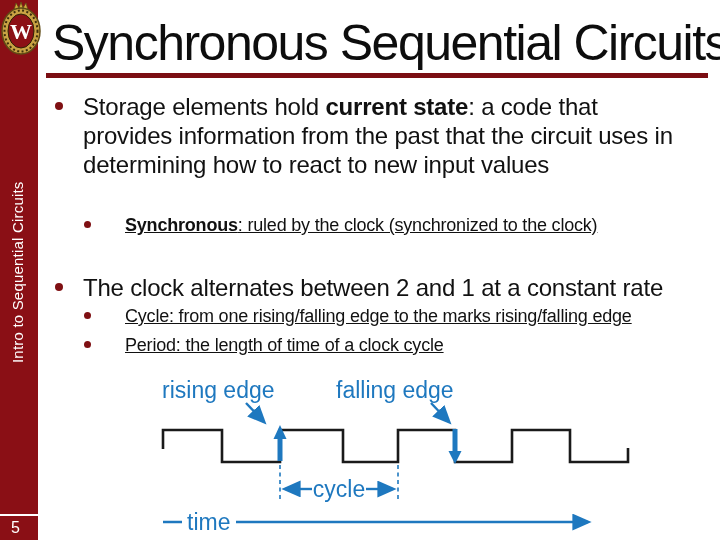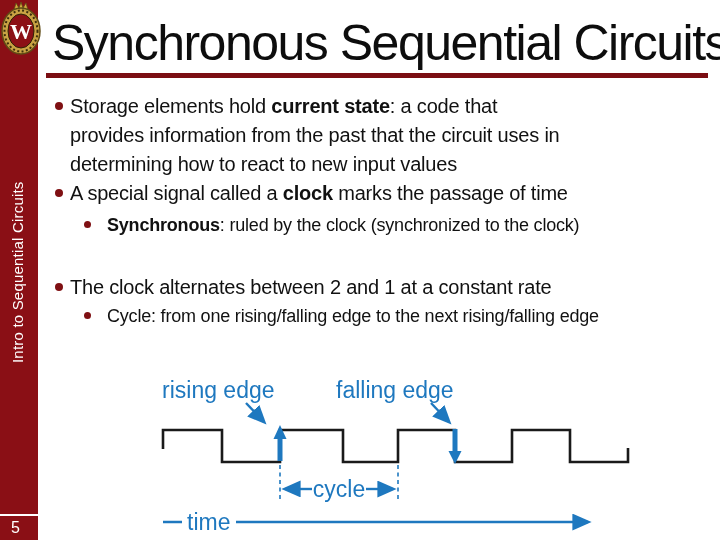--- a/index.html
+++ b/index.html
@@ -21,22 +21,22 @@
   .title{position:absolute;left:52px;top:14px;font-size:50px;font-weight:400;
        color:#0d0d0d;letter-spacing:-1.5px;white-space:nowrap;}
   .rule{position:absolute;left:46px;top:73px;width:662px;height:5px;background:#7b0e13;}
 
   
   .row{position:absolute;left:55px;width:660px;}
   .dot{position:absolute;border-radius:50%;background:#7f1013;}
   .l1 .dot{left:0;top:10px;width:8px;height:8px;}
   .l2 .dot{left:29px;top:9px;width:7px;height:7px;}
   .txt{display:block;color:#111;white-space:pre-line;}
-  .l1 .txt{margin-left:15px;font-size:20px;line-height:29px;letter-spacing:-.2px;}
-  .l2 .txt{margin-left:52px;font-size:18px;line-height:26px;letter-spacing:-.2px;}
+  .l1 .txt{margin-left:28px;font-size:24px;line-height:29px;letter-spacing:-.2px;}
+  .l2 .txt{margin-left:70px;font-size:18px;line-height:26px;letter-spacing:-.2px;text-decoration:underline;}
   .txt .b{font-weight:bold;}
 
   
   .diagram{position:absolute;left:150px;top:372px;}
   .dg-text{fill:#1e78bf;font-size:23px;font-family:"Liberation Sans","DejaVu Sans",sans-serif;}
 </style>
 </head>
 <body>
 
 <div class="canvas">
@@ -55,35 +55,35 @@
 
   <div class="title">Synchronous Sequential Circuits</div>
   <div class="rule"></div>
 
   <div class="row l1" style="top:92px">
       <span class="dot"></span>
       <span class="txt"><span>Storage elements hold </span><span class="b">current state</span><span>: a code that
 provides information from the past that the circuit uses in
 determining how to react to new input values</span></span>
     </div>
-  <div class="row l1" style="top:179px">
-      <span class="dot"></span>
-      <span class="txt"><span>A special signal called a </span><span class="b">clock</span><span> marks the passage of time</span></span>
-    </div>
   <div class="row l2" style="top:212px">
       <span class="dot"></span>
       <span class="txt"><span class="b">Synchronous</span><span>: ruled by the clock (synchronized to the clock)</span></span>
     </div>
   <div class="row l1" style="top:273px">
       <span class="dot"></span>
       <span class="txt"><span>The clock alternates between 2 and 1 at a constant rate</span></span>
     </div>
   <div class="row l2" style="top:303px">
       <span class="dot"></span>
-      <span class="txt"><span>Cycle: from one rising/falling edge to the next rising/falling edge</span></span>
+      <span class="txt"><span>Cycle: from one rising/falling edge to the marks rising/falling edge</span></span>
+    </div>
+  <div class="row l2" style="top:332px">
+      <span class="dot"></span>
+      <span class="txt"><span>Period: the length of time of a clock cycle</span></span>
     </div>
 
   <svg class="diagram" width="500" height="163" viewBox="0 0 500 163">
     <defs>
       <marker id="arw" markerWidth="9" markerHeight="9" refX="6.5" refY="3.5" orient="auto">
         <path d="M0,0 L8,3.5 L0,7 Z" fill="#1e78bf"></path>
       </marker>
     </defs>
 
     <text class="dg-text" x="12" y="26">rising edge</text>

